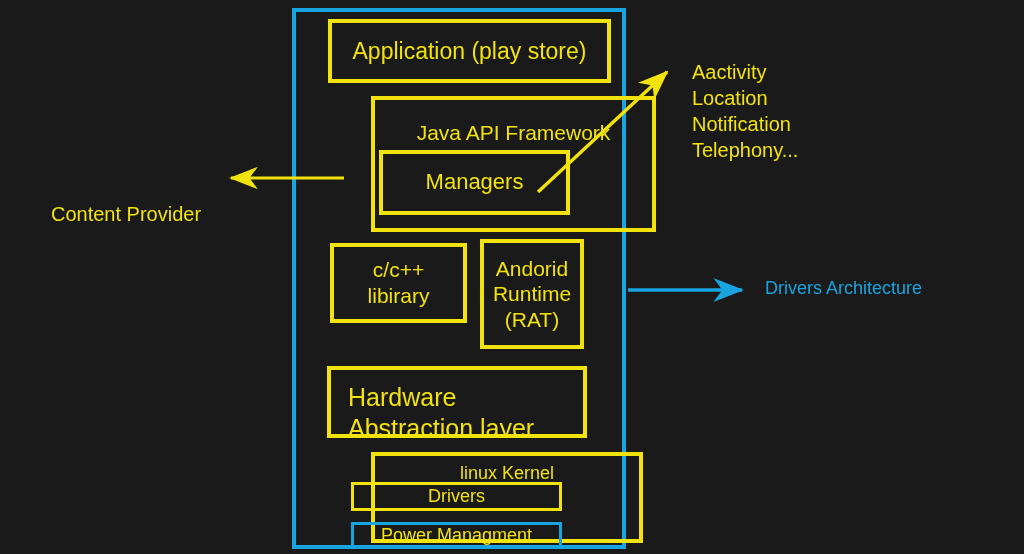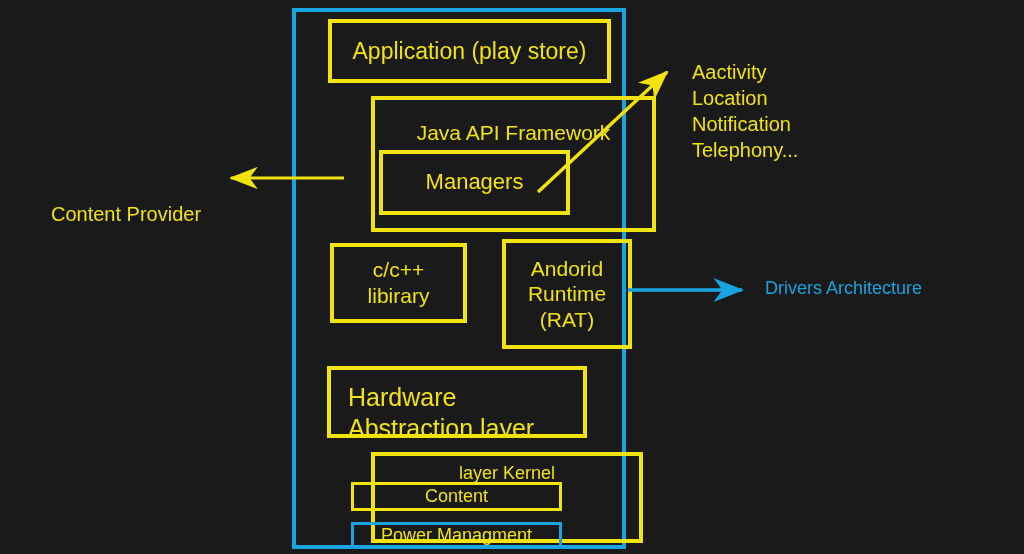--- a/index.html
+++ b/index.html
@@ -76,21 +76,21 @@
     left: 379px; top: 150px; width: 191px; height: 65px;
     font-size: 22px;
   }
 
   #box-native-lib {
     left: 330px; top: 243px; width: 137px; height: 80px;
     font-size: 21px;
     align-items: center;
   }
   #box-android-runtime {
-    left: 502px; top: 239px; width: 130px; height: 110px;
+    left: 480px; top: 239px; width: 104px; height: 110px;
     font-size: 21px;
     align-items: center;
   }
   #box-hal {
     left: 327px; top: 366px; width: 260px; height: 72px;
     font-size: 25px;
   }
   #box-hal > .layer-label { margin: 12px 0 0 17px; }
 
   #box-linux-kernel {
@@ -171,25 +171,25 @@
 Runtime
 (RAT)</div>
   </div>
 
   <div class="abs layer-box top-left" id="box-hal">
     <div class="layer-label">Hardware Abstraction layer
 (HDL)</div>
   </div>
 
   <div class="abs layer-box top-center" id="box-linux-kernel">
-    <div class="layer-label">layer Kernel</div>
+    <div class="layer-label">linux Kernel</div>
   </div>
 
   <div class="abs layer-box center-both" id="box-drivers">
-    <div class="layer-label">Content</div>
+    <div class="layer-label">Drivers</div>
   </div>
 
   <div class="abs layer-box center-both" id="box-power-management">
     <div class="layer-label">Power Managment</div>
   </div>
 
   <div class="annotation" id="label-content-provider">Content Provider</div>
 
   <div class="annotation" id="label-manager-list">Aactivity
 Location

